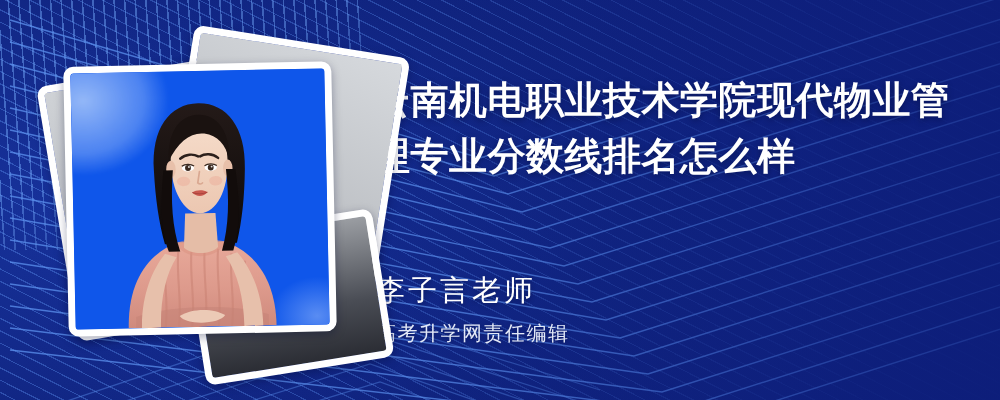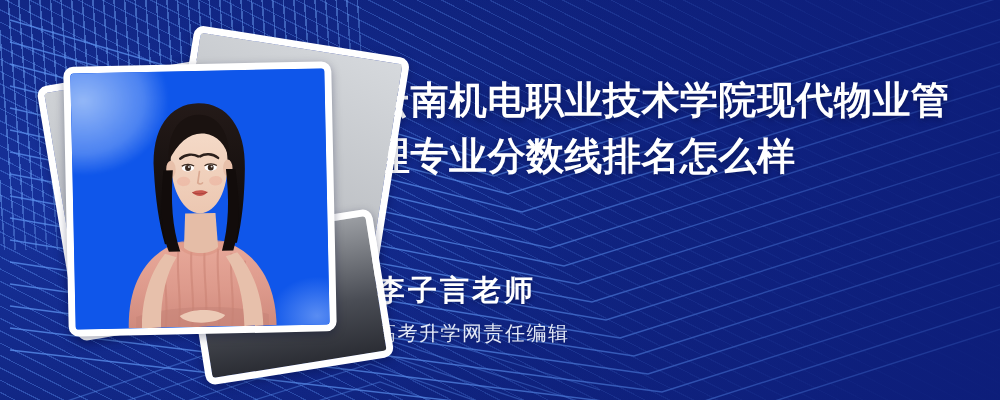--- a/index.html
+++ b/index.html
@@ -151,21 +151,21 @@
     font-weight:bold;
     line-height:56px;
     letter-spacing:.5px;
     text-shadow:0 2px 6px rgba(2,8,45,.45);
     white-space:normal;
   }
   .author-name{
     position:absolute; left:4px; top:271px;
     color:#ffffff;
     font-size:29px;
-    font-weight:bold;
+    font-weight:normal;
     letter-spacing:3px;
     text-shadow:0 2px 5px rgba(2,8,45,.45);
   }
   .author-role{
     position:absolute; left:4px; top:320px;
     color:#e3e9f7;
     font-size:20px;
     font-weight:normal;
     letter-spacing:1.5px;
     text-shadow:0 1px 4px rgba(2,8,45,.40);

